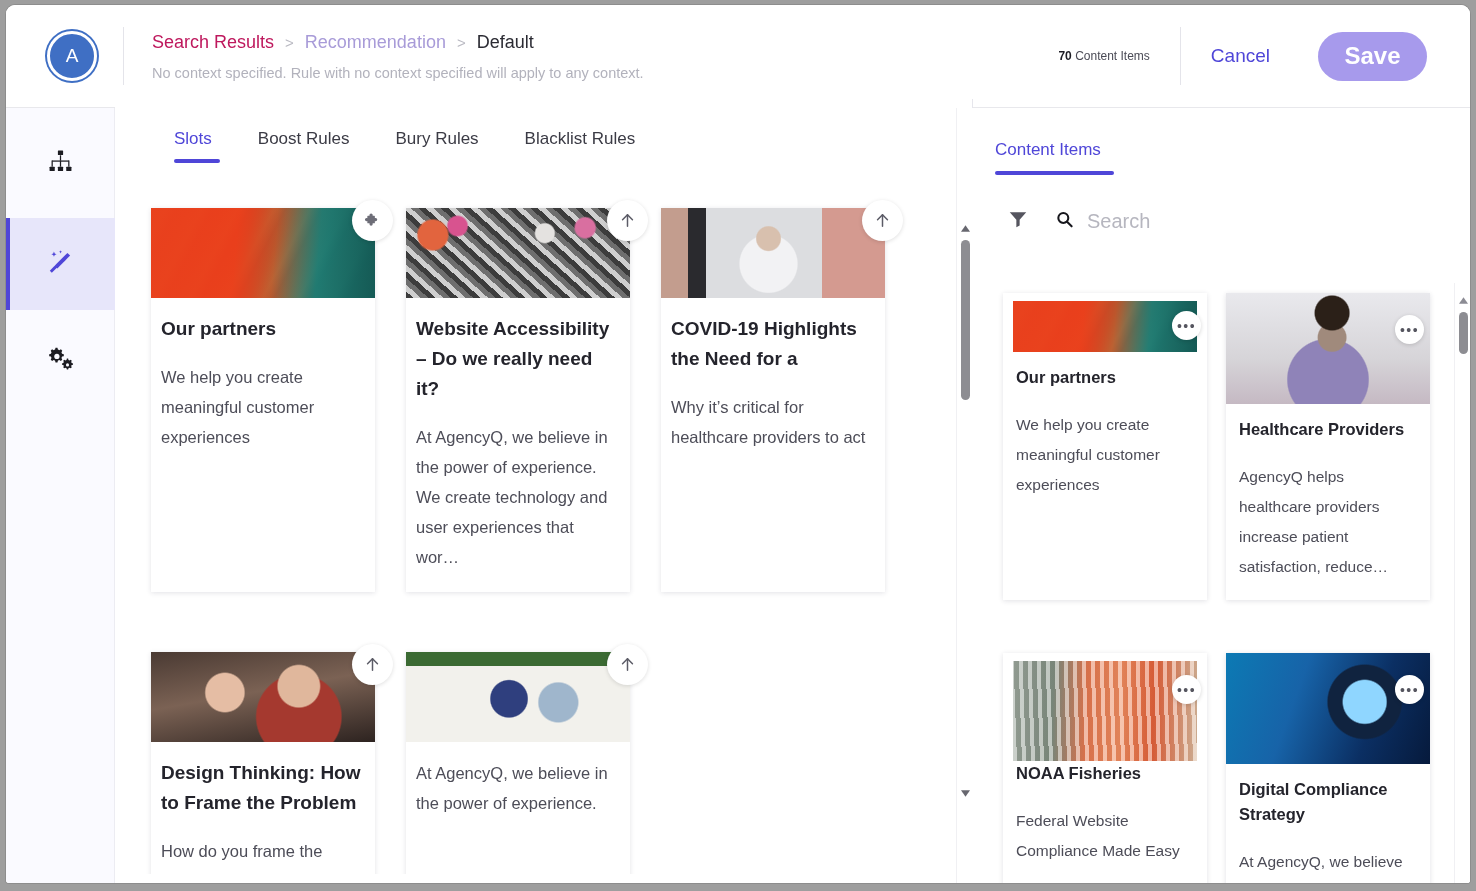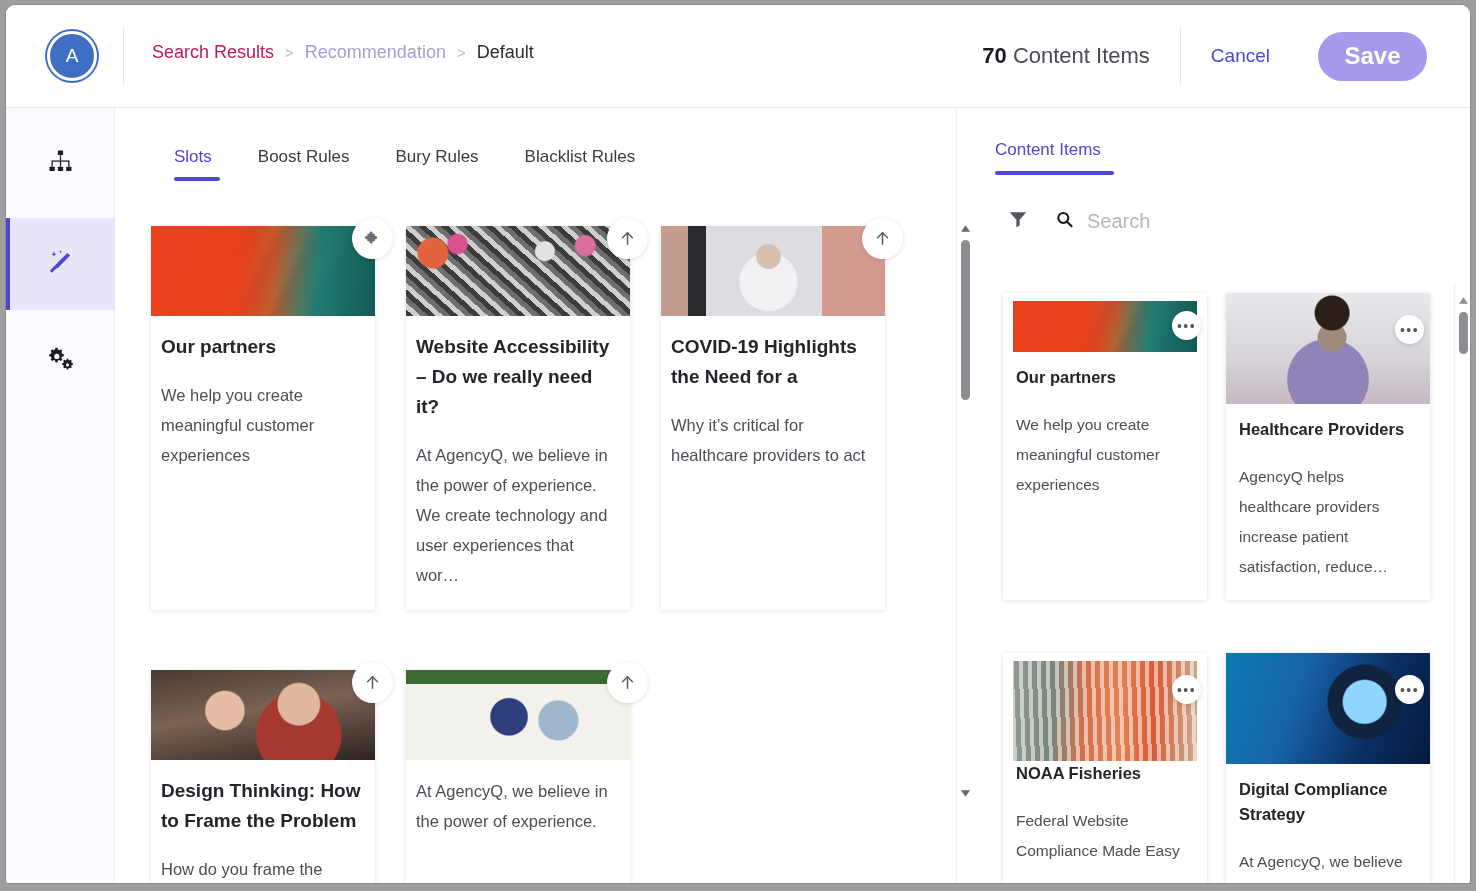--- a/index.html
+++ b/index.html
@@ -52,21 +52,21 @@
     margin-bottom: 8px;
   }
   .crumb-muted { color: #be185d; }
   .crumb-link { color: #a89bd8; }
   .crumb-current { color: #2b2b33; }
   .crumb-sep { color: #b9b9c2; font-size: 15px; }
   #context-note {
     font-size: 14.5px; color: #b2b2bc; line-height: 20px;
   }
   #content-count {
-    font-size: 22px; color: #4a4a55; white-space: nowrap;
+    font-size: 12px; color: #4a4a55; white-space: nowrap;
     margin-right: 30px;
   }
   #content-count b { color: #1c1c24; font-weight: bold; }
   #header-divider-2 {
     width: 1px; height: 58px; background: #e4e4ea;
     margin-right: 30px; flex: 0 0 auto;
   }
   #cancel-button {
     font-size: 19px; color: #4f46d8; background: none;
     border: none; cursor: pointer; white-space: nowrap;
@@ -94,21 +94,21 @@
     cursor: pointer;
   }
   .rail-item.active { background: #e7e6fa; }
   .rail-item.active::before {
     content: ""; position: absolute; left: 0; top: 0;
     width: 4px; height: 92px; background: #4f46d8;
   }
 
   
   #slots-panel {
-    position: absolute; left: 109px; top: 112px;
+    position: absolute; left: 109px; top: 94px;
     width: 858px; height: 775px;
     background: #ffffff;
     border-right: 1px solid #e6e6ec;
   }
   #tab-bar {
     display: flex; align-items: flex-start;
     padding-left: 36px; padding-top: 30px; gap: 0;
   }
   .tab {
     position: relative;
@@ -345,20 +345,21 @@
     <div id="header-divider"></div>
 
     <div id="breadcrumb-block">
       <div id="breadcrumb">
         <span class="crumb-muted">Search Results</span>
         <span class="crumb-sep">&gt;</span>
         <span class="crumb-link">Recommendation</span>
         <span class="crumb-sep">&gt;</span>
         <span class="crumb-current">Default</span>
       </div>
+      <div id="context-note">No context specified. Rule with no context specified will apply to any context.</div>
     </div>
 
     <div id="content-count">
       <b>70</b>
       <span>Content Items</span>
     </div>
 
     <div id="header-divider-2"></div>
 
     <button id="cancel-button">Cancel</button>

